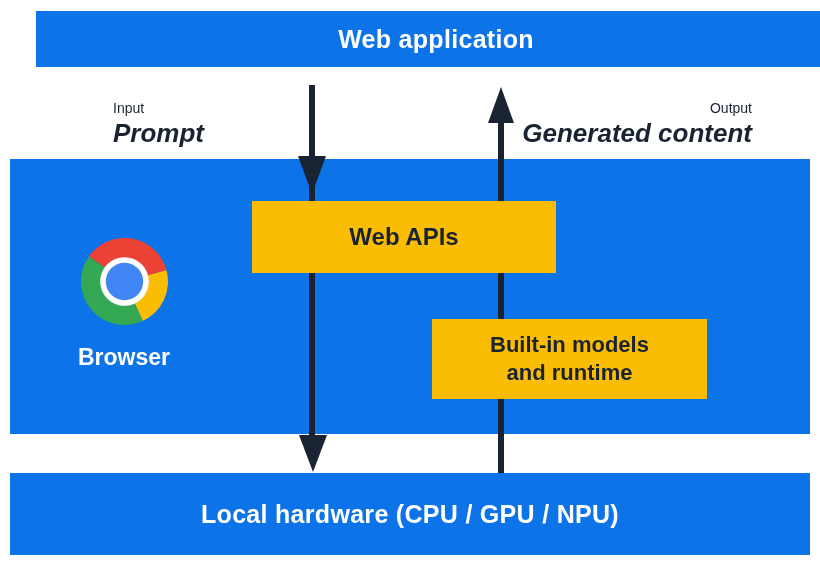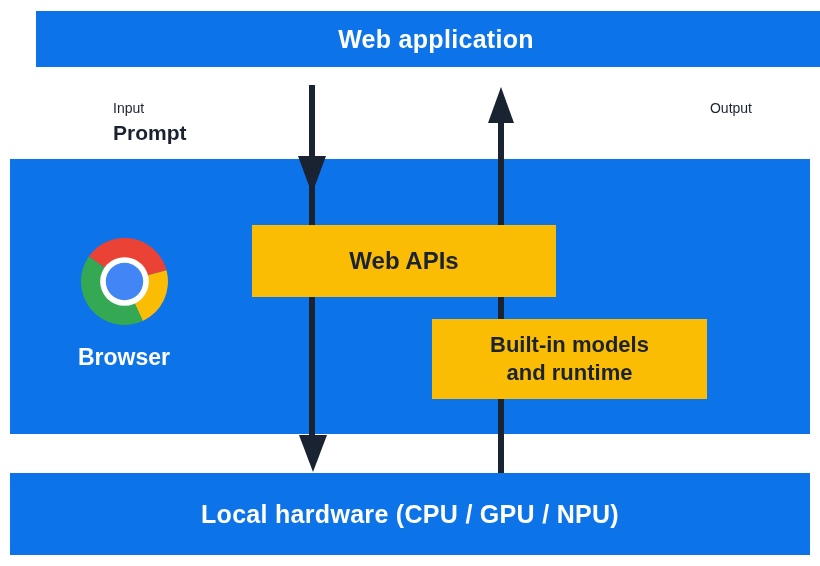--- a/index.html
+++ b/index.html
@@ -45,39 +45,38 @@
 
   .io-block {
     position: absolute;
     top: 96px;
     z-index: 1;
     color: var(--navy, #1a2332);
   }
   .io-left  { left: 113px; text-align: left; }
   .io-right { right: 68px; text-align: right; }
   .io-caption { font-size: 14px; line-height: 24px; font-weight: 400; }
-  .io-value   { font-size: 21px; line-height: 26px; font-weight: 700; }
+  .io-value   { font-size: 26px; line-height: 26px; font-weight: 700; font-style: italic; }
 
   .yellow-box {
     position: absolute;
     background: var(--yellow, #fbbc04);
     z-index: 2;
     display: flex;
     flex-direction: column;
     align-items: center;
     justify-content: center;
     color: var(--navy, #1a2332);
     font-weight: 700;
     text-align: center;
   }
   .web-apis-box {
     left: 252px; top: 201px;
     width: 304px; height: 72px;
     font-size: 24px;
-    margin-top: 24px;
   }
   .builtin-box {
     left: 432px; top: 319px;
     width: 275px; height: 80px;
     font-size: 22px;
     line-height: 28px;
   }
   .builtin-box span { display: block; }
 
   .chrome-icon-wrap {
@@ -117,20 +116,21 @@
   <div class="bar top-bar">
     <span class="bar-label">Web application</span>
   </div>
 
   <div class="io-block io-left">
     <div class="io-caption">Input</div>
     <div class="io-value">Prompt</div>
   </div>
   <div class="io-block io-right">
     <div class="io-caption">Output</div>
+    <div class="io-value">Generated content</div>
   </div>
 
   <div class="bar middle-bar"></div>
 
   <div class="chrome-icon-wrap">
     <svg width="87" height="87" viewBox="0 0 100 100" aria-hidden="true">
       <path d="M50,50 L9,21.3 A50,50 0 0 1 98.3,37.1 Z" fill="#ea4335"></path>
       <path d="M50,50 L98.3,37.1 A50,50 0 0 1 71.1,95.3 Z" fill="#fbbc04"></path>
       <path d="M50,50 L71.1,95.3 A50,50 0 0 1 9,21.3 Z" fill="#34a853"></path>
       <circle cx="50" cy="50" r="28" fill="#ffffff"></circle>

